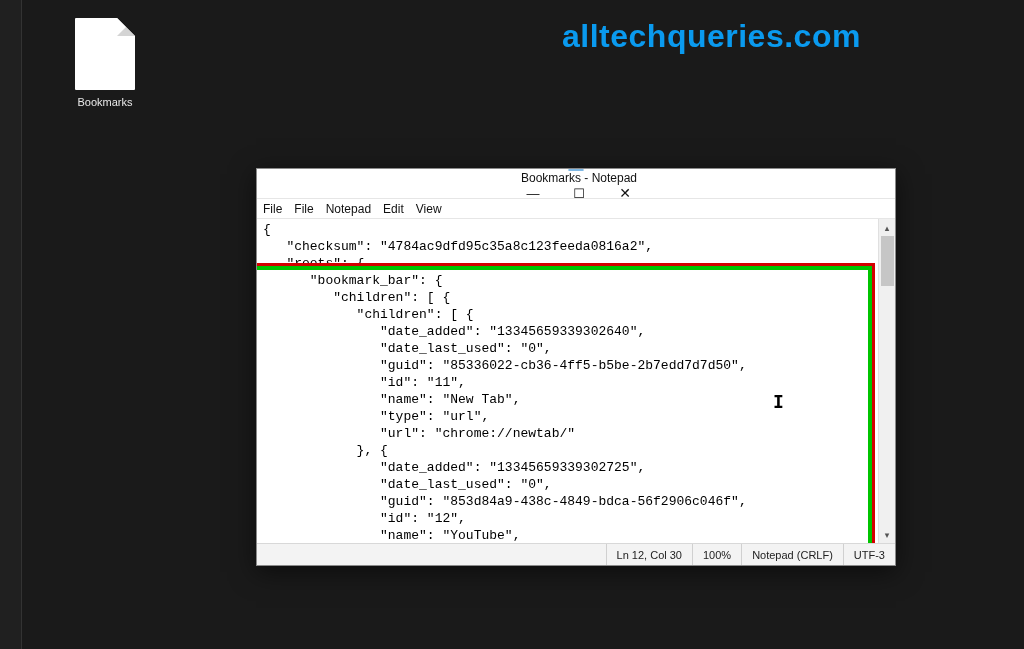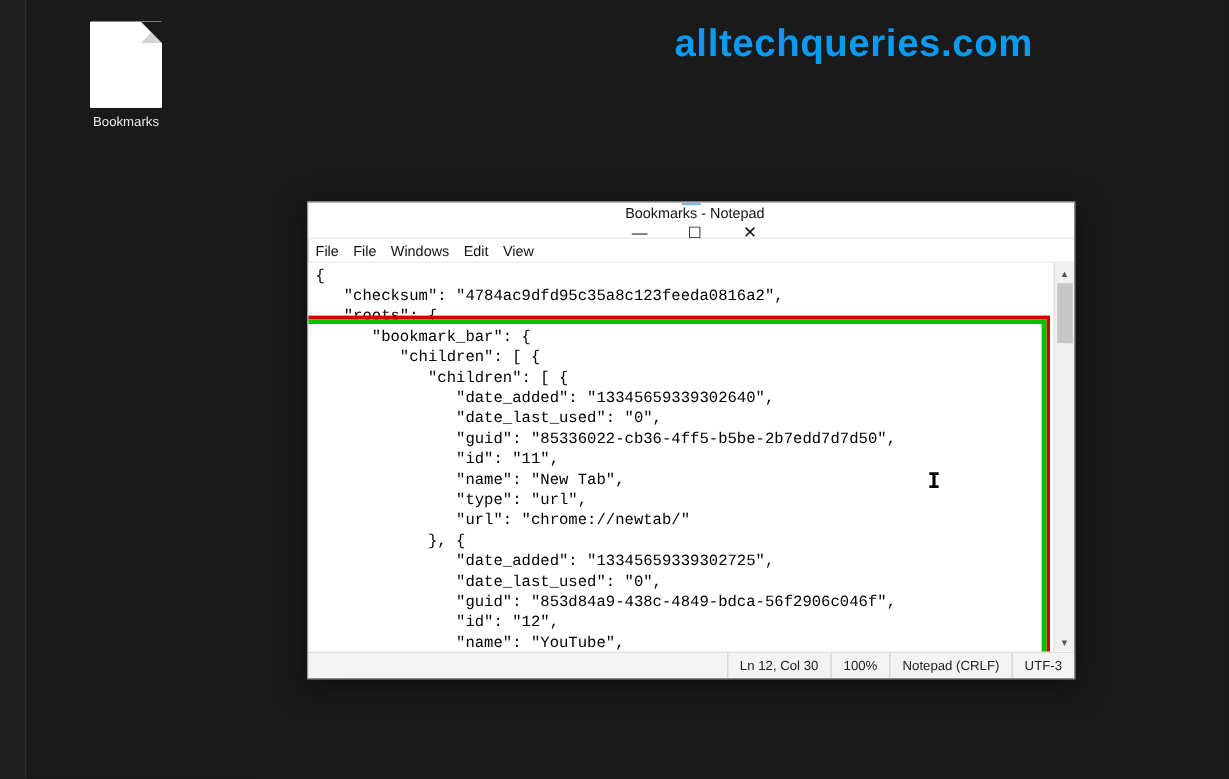--- a/index.html
+++ b/index.html
@@ -238,21 +238,21 @@
       <div class="winbtns">
         <div class="winbtn">—</div>
         <div class="winbtn">☐</div>
         <div class="winbtn close">✕</div>
       </div>
     </div>
 
     <div class="menubar">
       <span>File</span>
       <span>File</span>
-      <span>Windows</span>
+      <span>Notepad</span>
       <span>Edit</span>
       <span>View</span>
     </div>
 
     <div class="editor-wrap">
       <div class="editor">{
    "checksum": "4784ac9dfd95c35a8c123feeda0816a2",
    "roots": {
       "bookmark_bar": {
          "children": [ {

